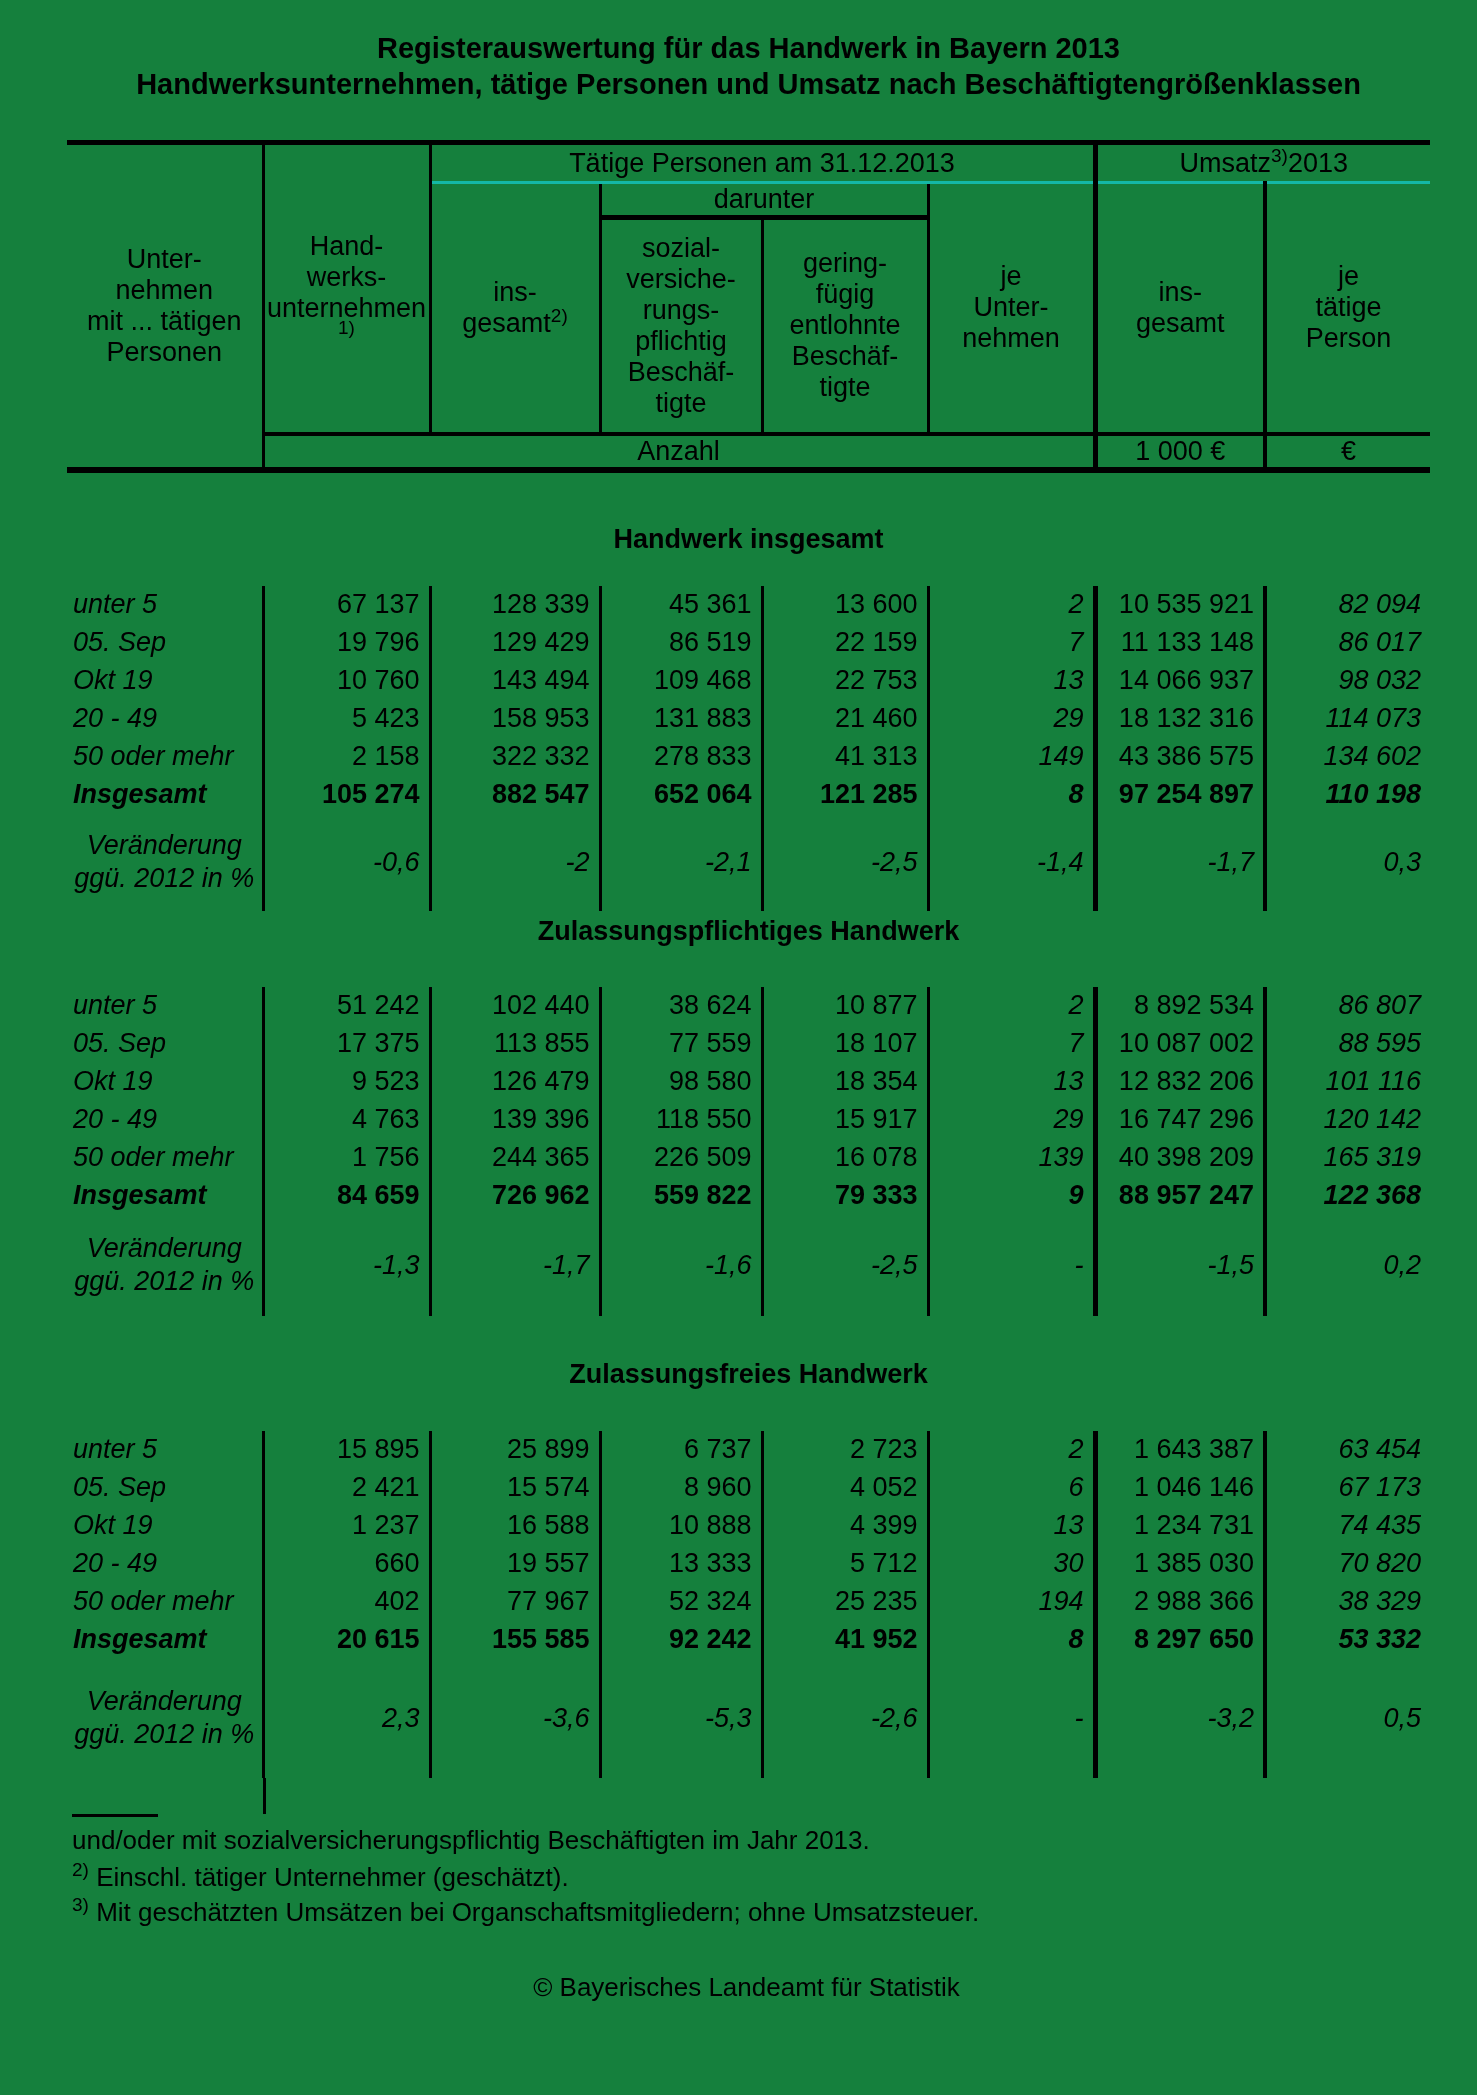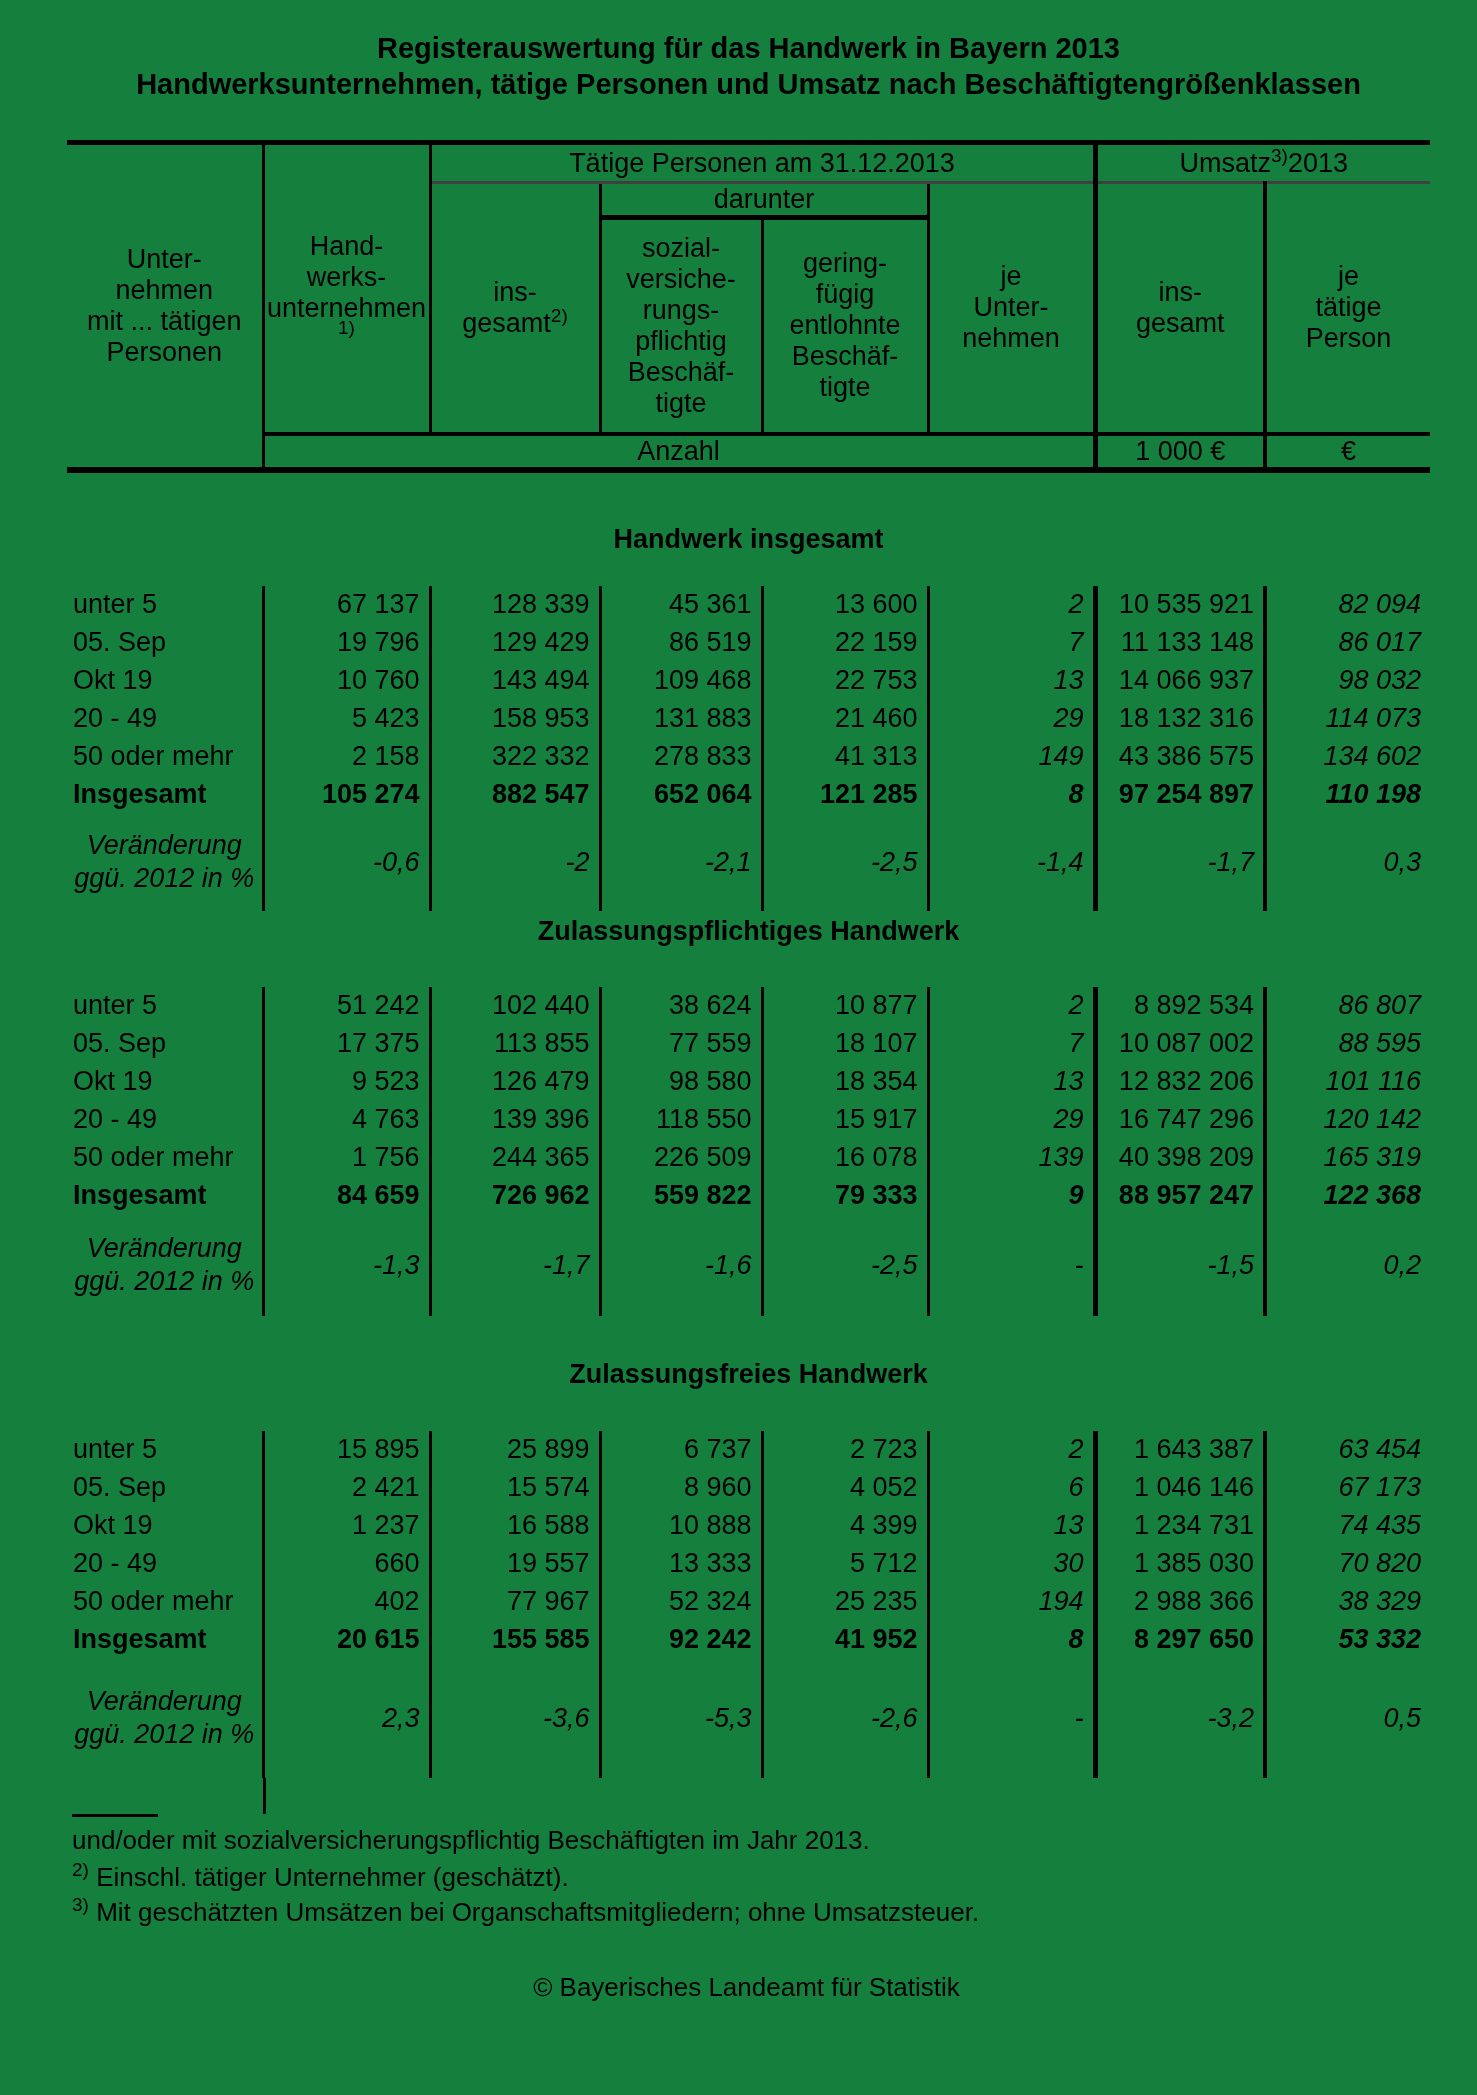--- a/index.html
+++ b/index.html
@@ -16,38 +16,38 @@
   .hdr, .data { margin-left:67px; width:1363px; font-size:27px; }
   td { padding:0; vertical-align:middle; }
   .hdr { margin-top:38px; border-top:5px solid #000; border-bottom:6px solid #000; text-align:center; }
   .hdr tr.r1 { height:40px; }
   .hdr tr.r2 { height:32px; }
   .hdr tr.r3 { height:216px; }
   .hdr tr.r4 { height:36px; }
   .br3 { border-right:3px solid #000; }
   .br4 { border-right:4px solid #000; }
   .br5 { border-right:5px solid #000; }
-  .bb3 { border-bottom:3px solid #404040; }
+  .bb3 { border-bottom:3px solid #14b8a6; }
   .bb5 { border-bottom:5px solid #000; }
   .bt4 { border-top:4px solid #000; }
   .pre { white-space:pre-line; line-height:31px; }
   sup.fn { font-size:19px; vertical-align:super; line-height:0; }
   .fnline { line-height:22px; }
   .sec-title {
     margin-left:67px; width:1363px; text-align:center;
     font-weight:bold; font-size:27px; line-height:30px;
   }
   .st1 { margin-top:51px; }
   .st2 { margin-top:5px; }
   .st3 { margin-top:43px; }
   .dt1 { margin-top:32px; }
   .dt2 { margin-top:41px; }
   .dt3 { margin-top:42px; }
   .data tr { height:38px; }
-  .data td.lbl { text-align:left; padding-left:6px; }
+  .data td.lbl { text-align:left; padding-left:6px;font-style:italic; }
   .data td.v { text-align:right; padding-right:9px; }
   .data td:nth-child(6), .data td:nth-child(8) { font-style:italic; }
   .data tr.total { font-weight:bold; }
   .data tr.change td { font-style:italic; }
   .data.t1 tr.change { height:97px; }
   .data.t2 tr.change { height:101px; }
   .data.t3 tr.change { height:119px; }
   .chlbl div { line-height:33px; text-align:center; }
   .tail { margin-left:67px; width:196px; height:36px; border-right:3px solid #000; }
   .fnrule { margin-left:72px; width:86px; height:3px; background:#000; }

